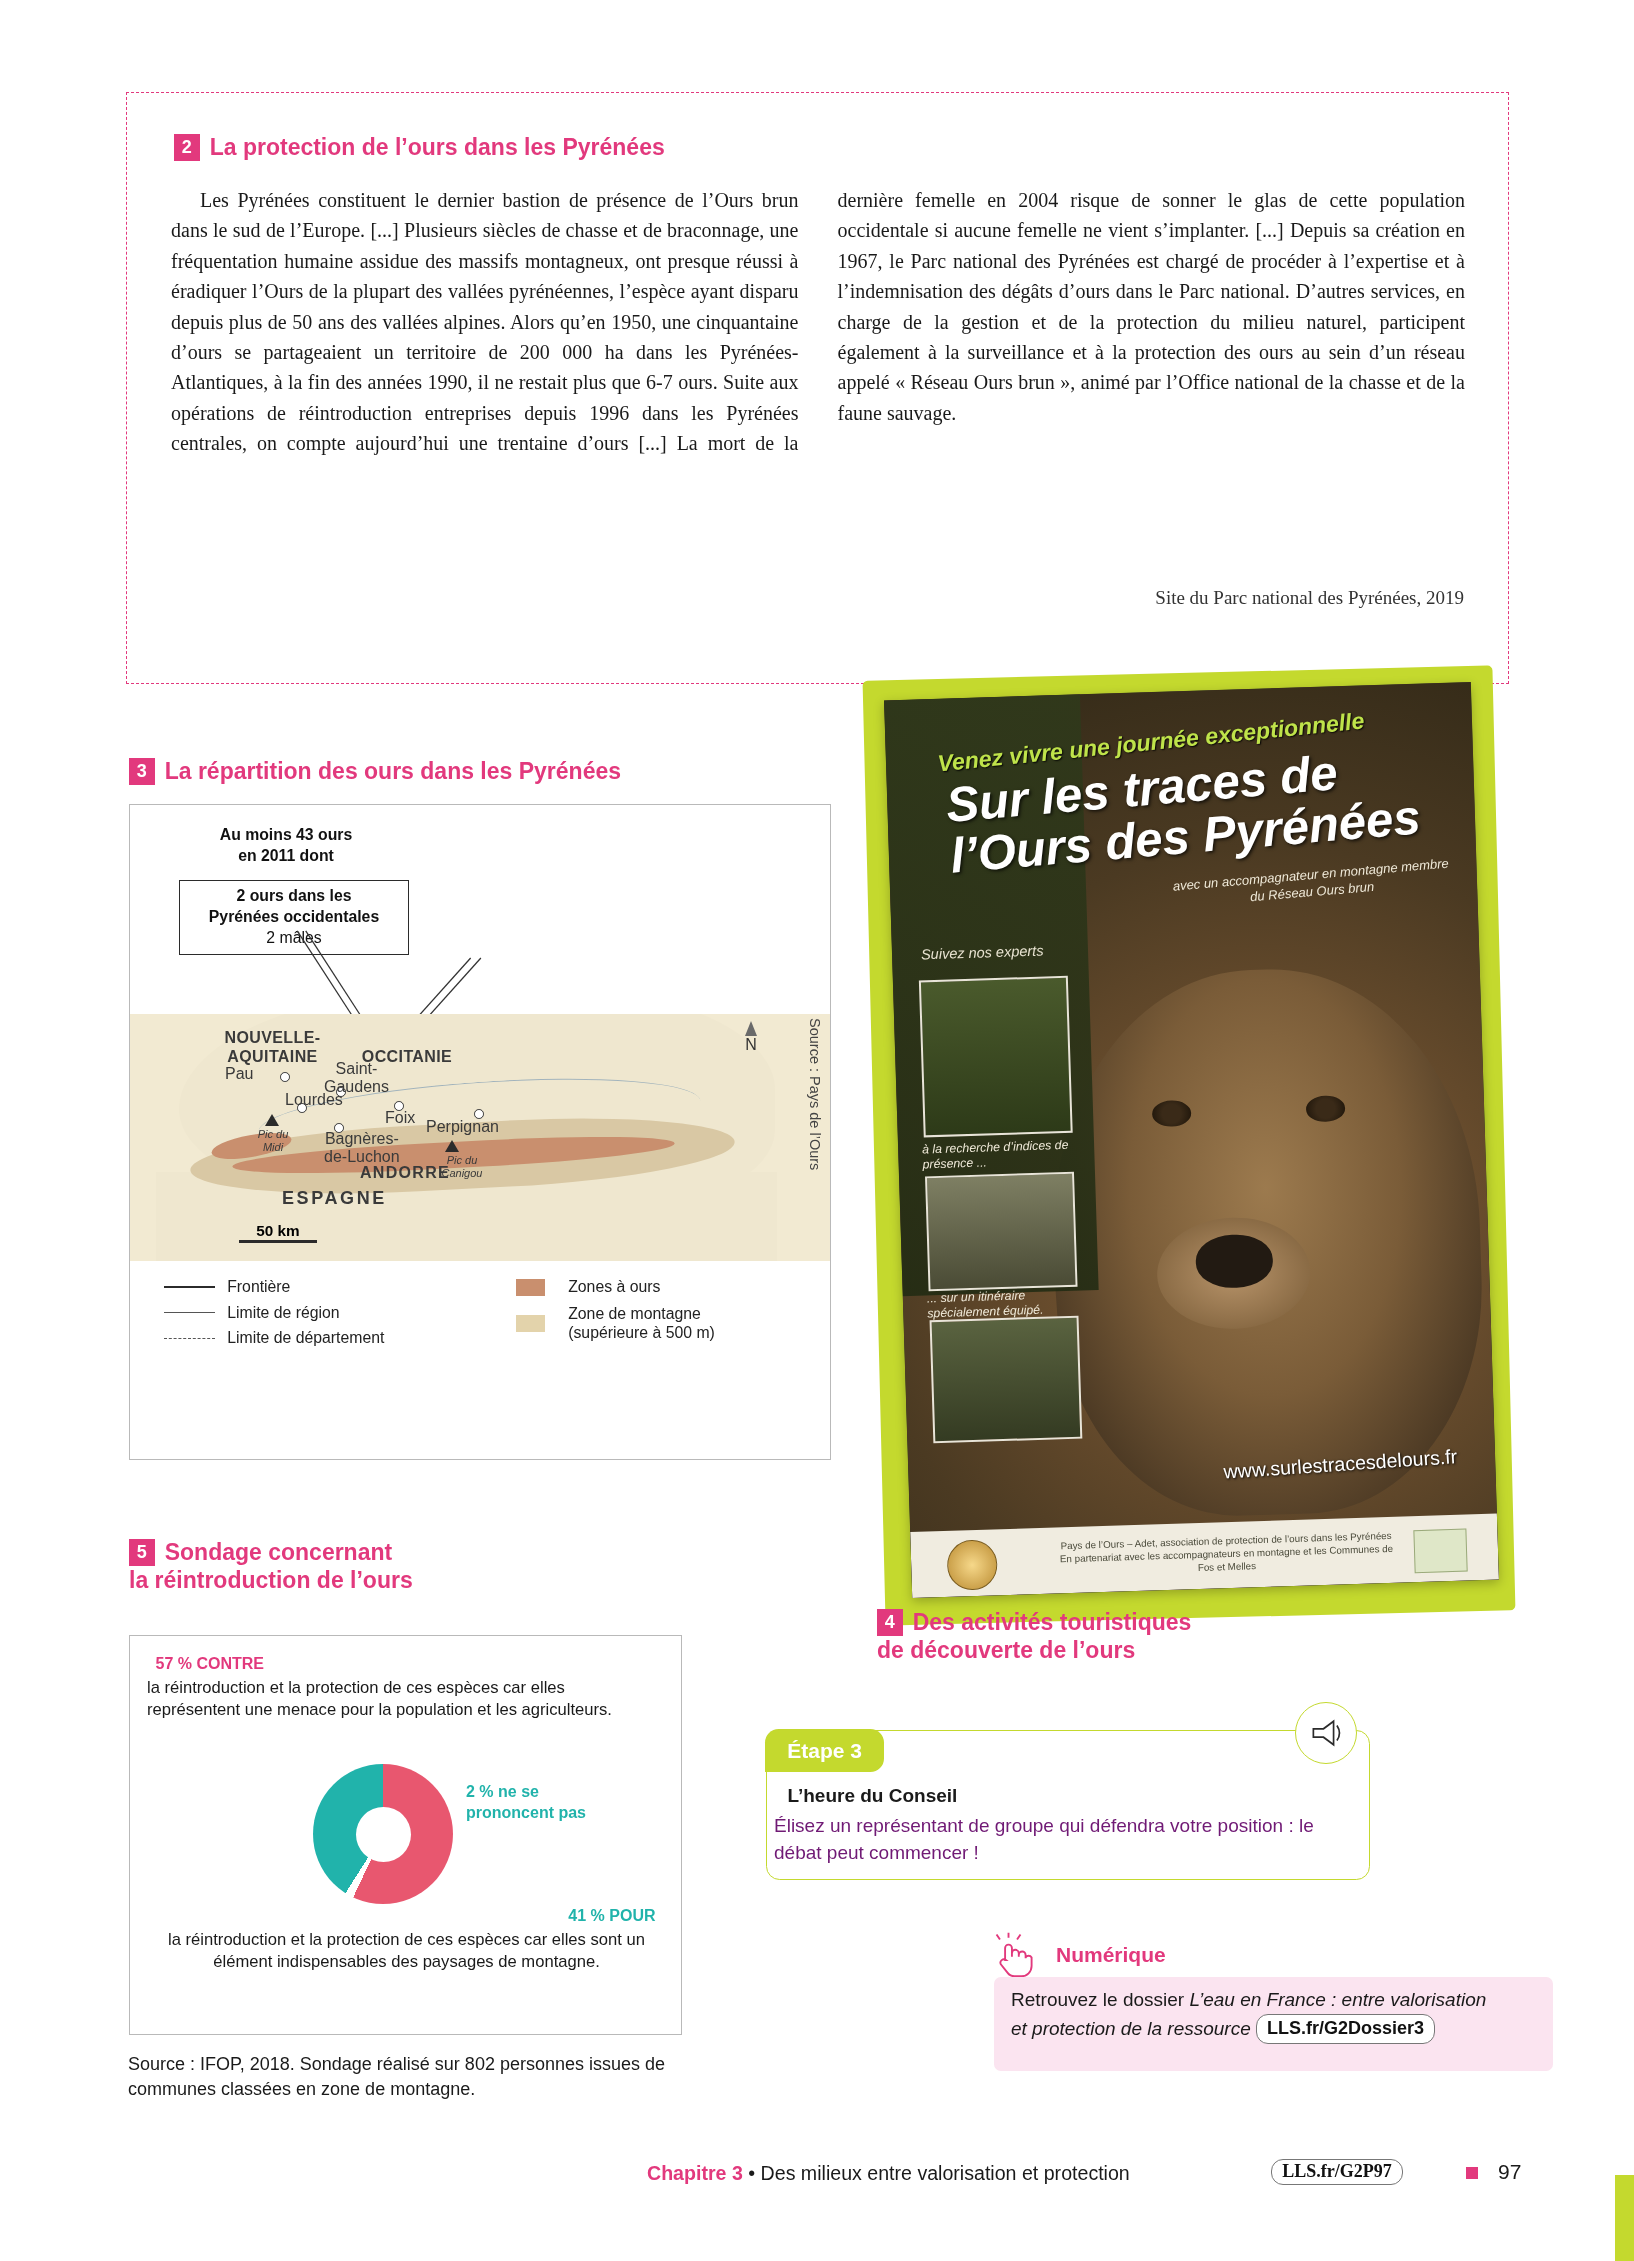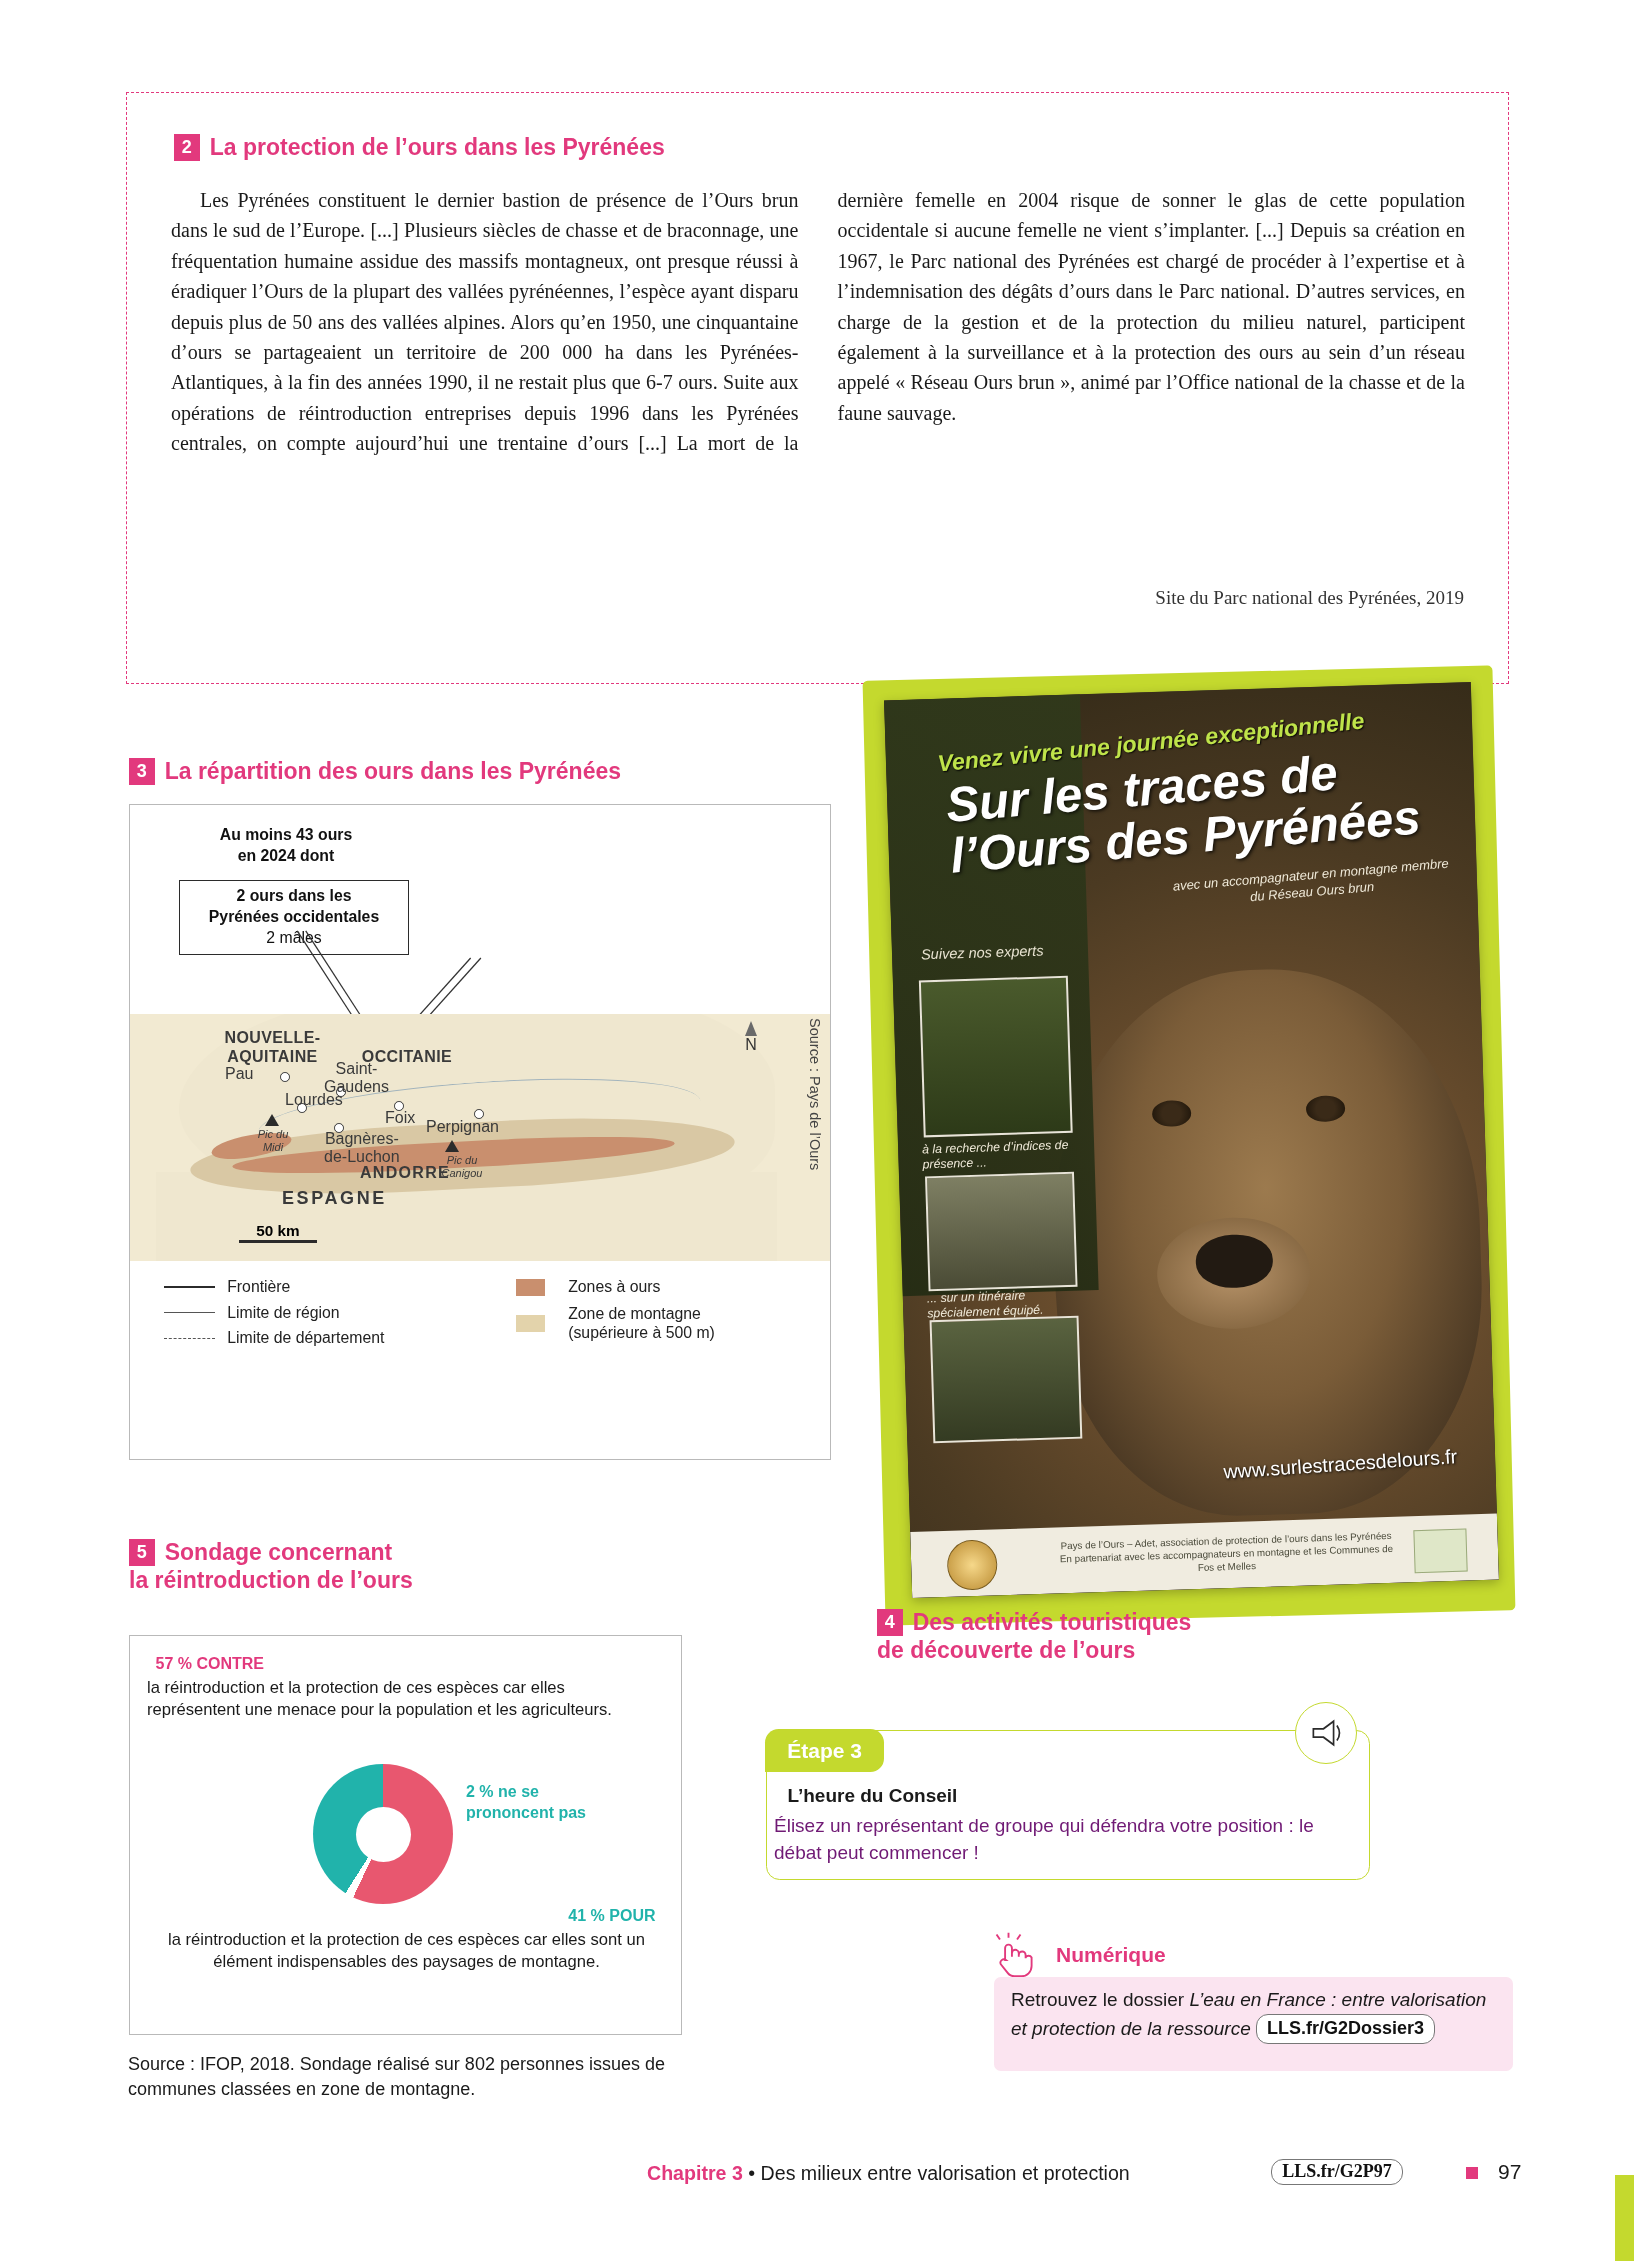--- a/index.html
+++ b/index.html
@@ -232,21 +232,21 @@
   .mega{position:absolute;right:12px;top:-29px;width:60px;height:60px;border-radius:50%;
     border:1.7px solid #c4d92e;background:#fff;}
   .mega svg{position:absolute;left:12px;top:13.6px;}
 
   
   .num-title{position:absolute;left:1056px;top:1943px;font-family:"Liberation Sans",sans-serif;
     font-weight:bold;color:#e2397d;font-size:21px;}
   .hand{position:absolute;left:988px;top:1931px;width:53px;height:53px;}
   .num-box{
     position:absolute;left:994px;top:1977px;width:519px;height:94px;
-    background:#fbe4f0;border-radius:6.8px;
+    background:#fbe4f0;border-radius:6.8px;padding-left:40px;
   }
   .num-txt{position:absolute;left:17px;top:10.2px;width:494px;font-family:"Liberation Sans",sans-serif;
     font-size:19px;line-height:1.4;color:#1a1a1a;}
   .lls-pill{
     display:inline-block;border:1.3px solid #777;border-radius:12px;background:#fff;
     padding:1.7px 10.2px;font-weight:bold;font-size:18px;color:#111;margin-left:5.1px;
   }
 
   
   .footer{position:absolute;left:0;right:0;top:2162px;height:34px;}
@@ -275,21 +275,21 @@
     <div class="source-right">Site du Parc national des Pyrénées, 2019</div>
   </div>
 
   <div class="doc3-head">
     <span class="numbox">3</span><span class="doc-title">La répartition des ours dans les Pyrénées</span>
   </div>
 
   <div class="doc3-box">
 
     <div class="callout c-a">
-      <span class="bold">Au moins 43 ours</span><br><span class="bold">en 2024 dont</span>
+      <span class="bold">Au moins 43 ours</span><br><span class="bold">en 2011 dont</span>
     </div>
 
     <div class="callout c-b">
       <span class="bold">2 ours dans les<br>Pyrénées occidentales</span><br>
       <span>2 mâles</span>
     </div>
 
 
     <svg style="position:absolute;left:0;top:0;width:700px;height:255px;pointer-events:none" viewBox="0 0 822 300" width="700" height="255">
       <line x1="196" y1="148" x2="262" y2="250" stroke="#333" stroke-width="1.5"></line>

